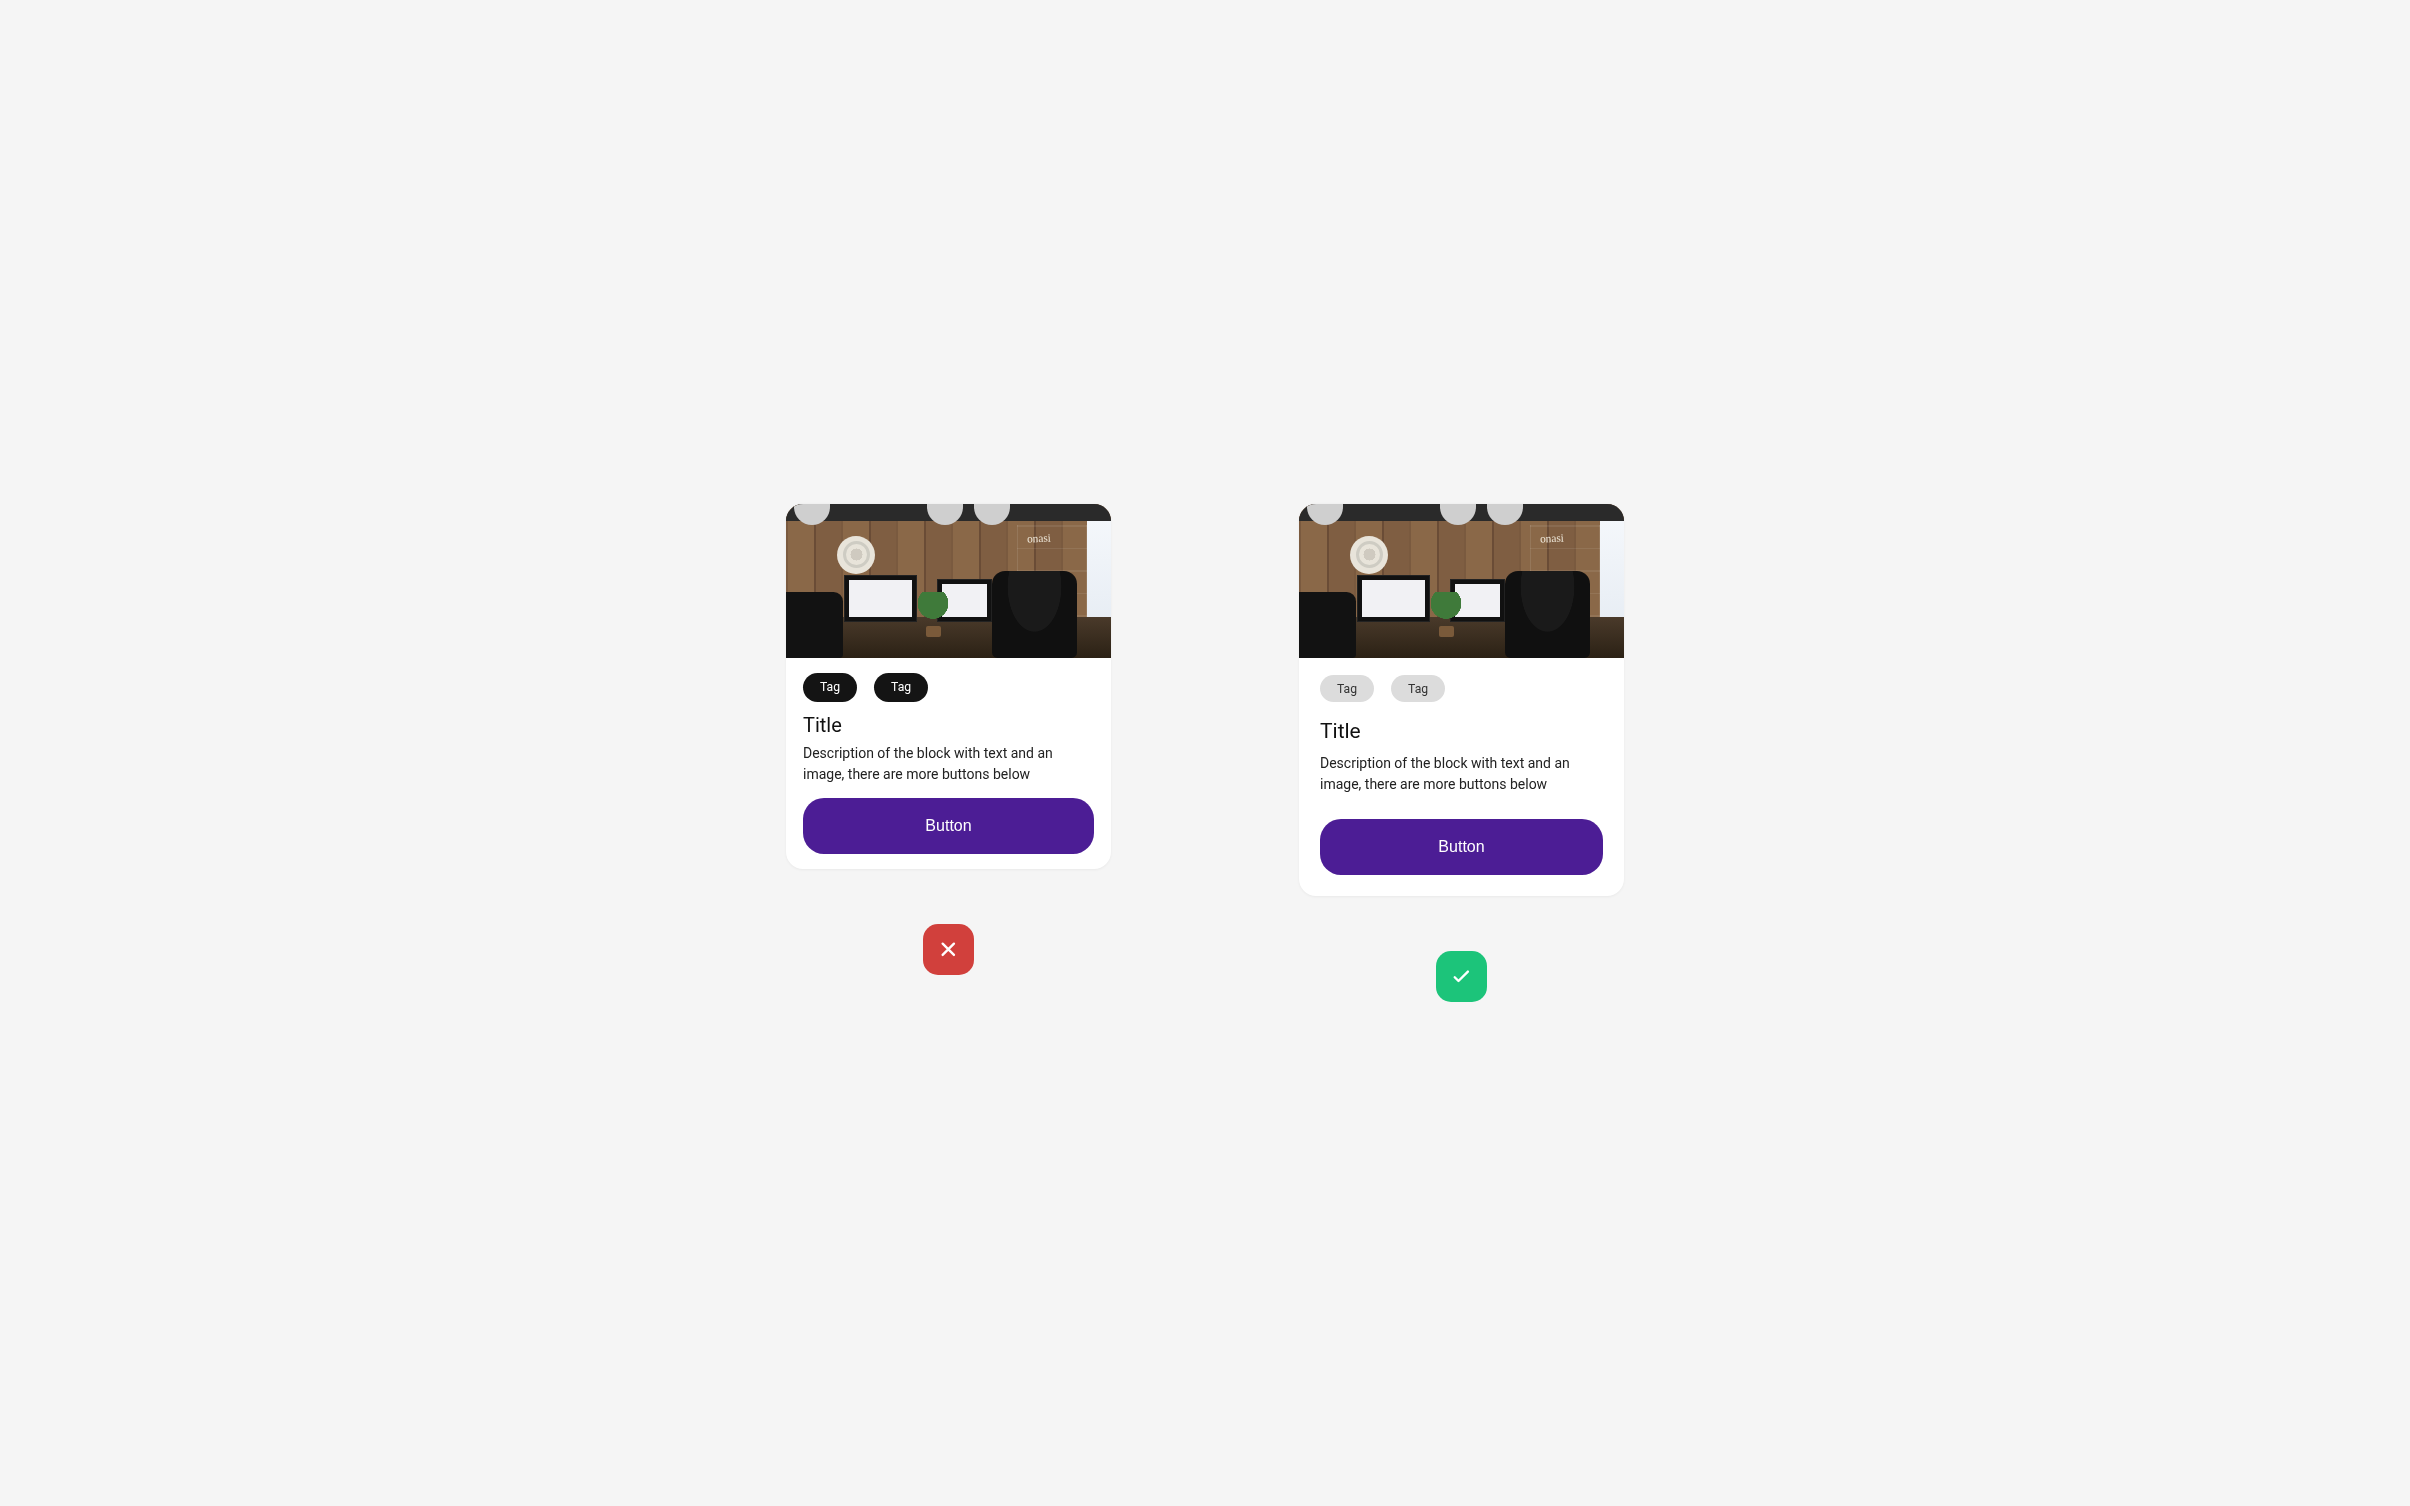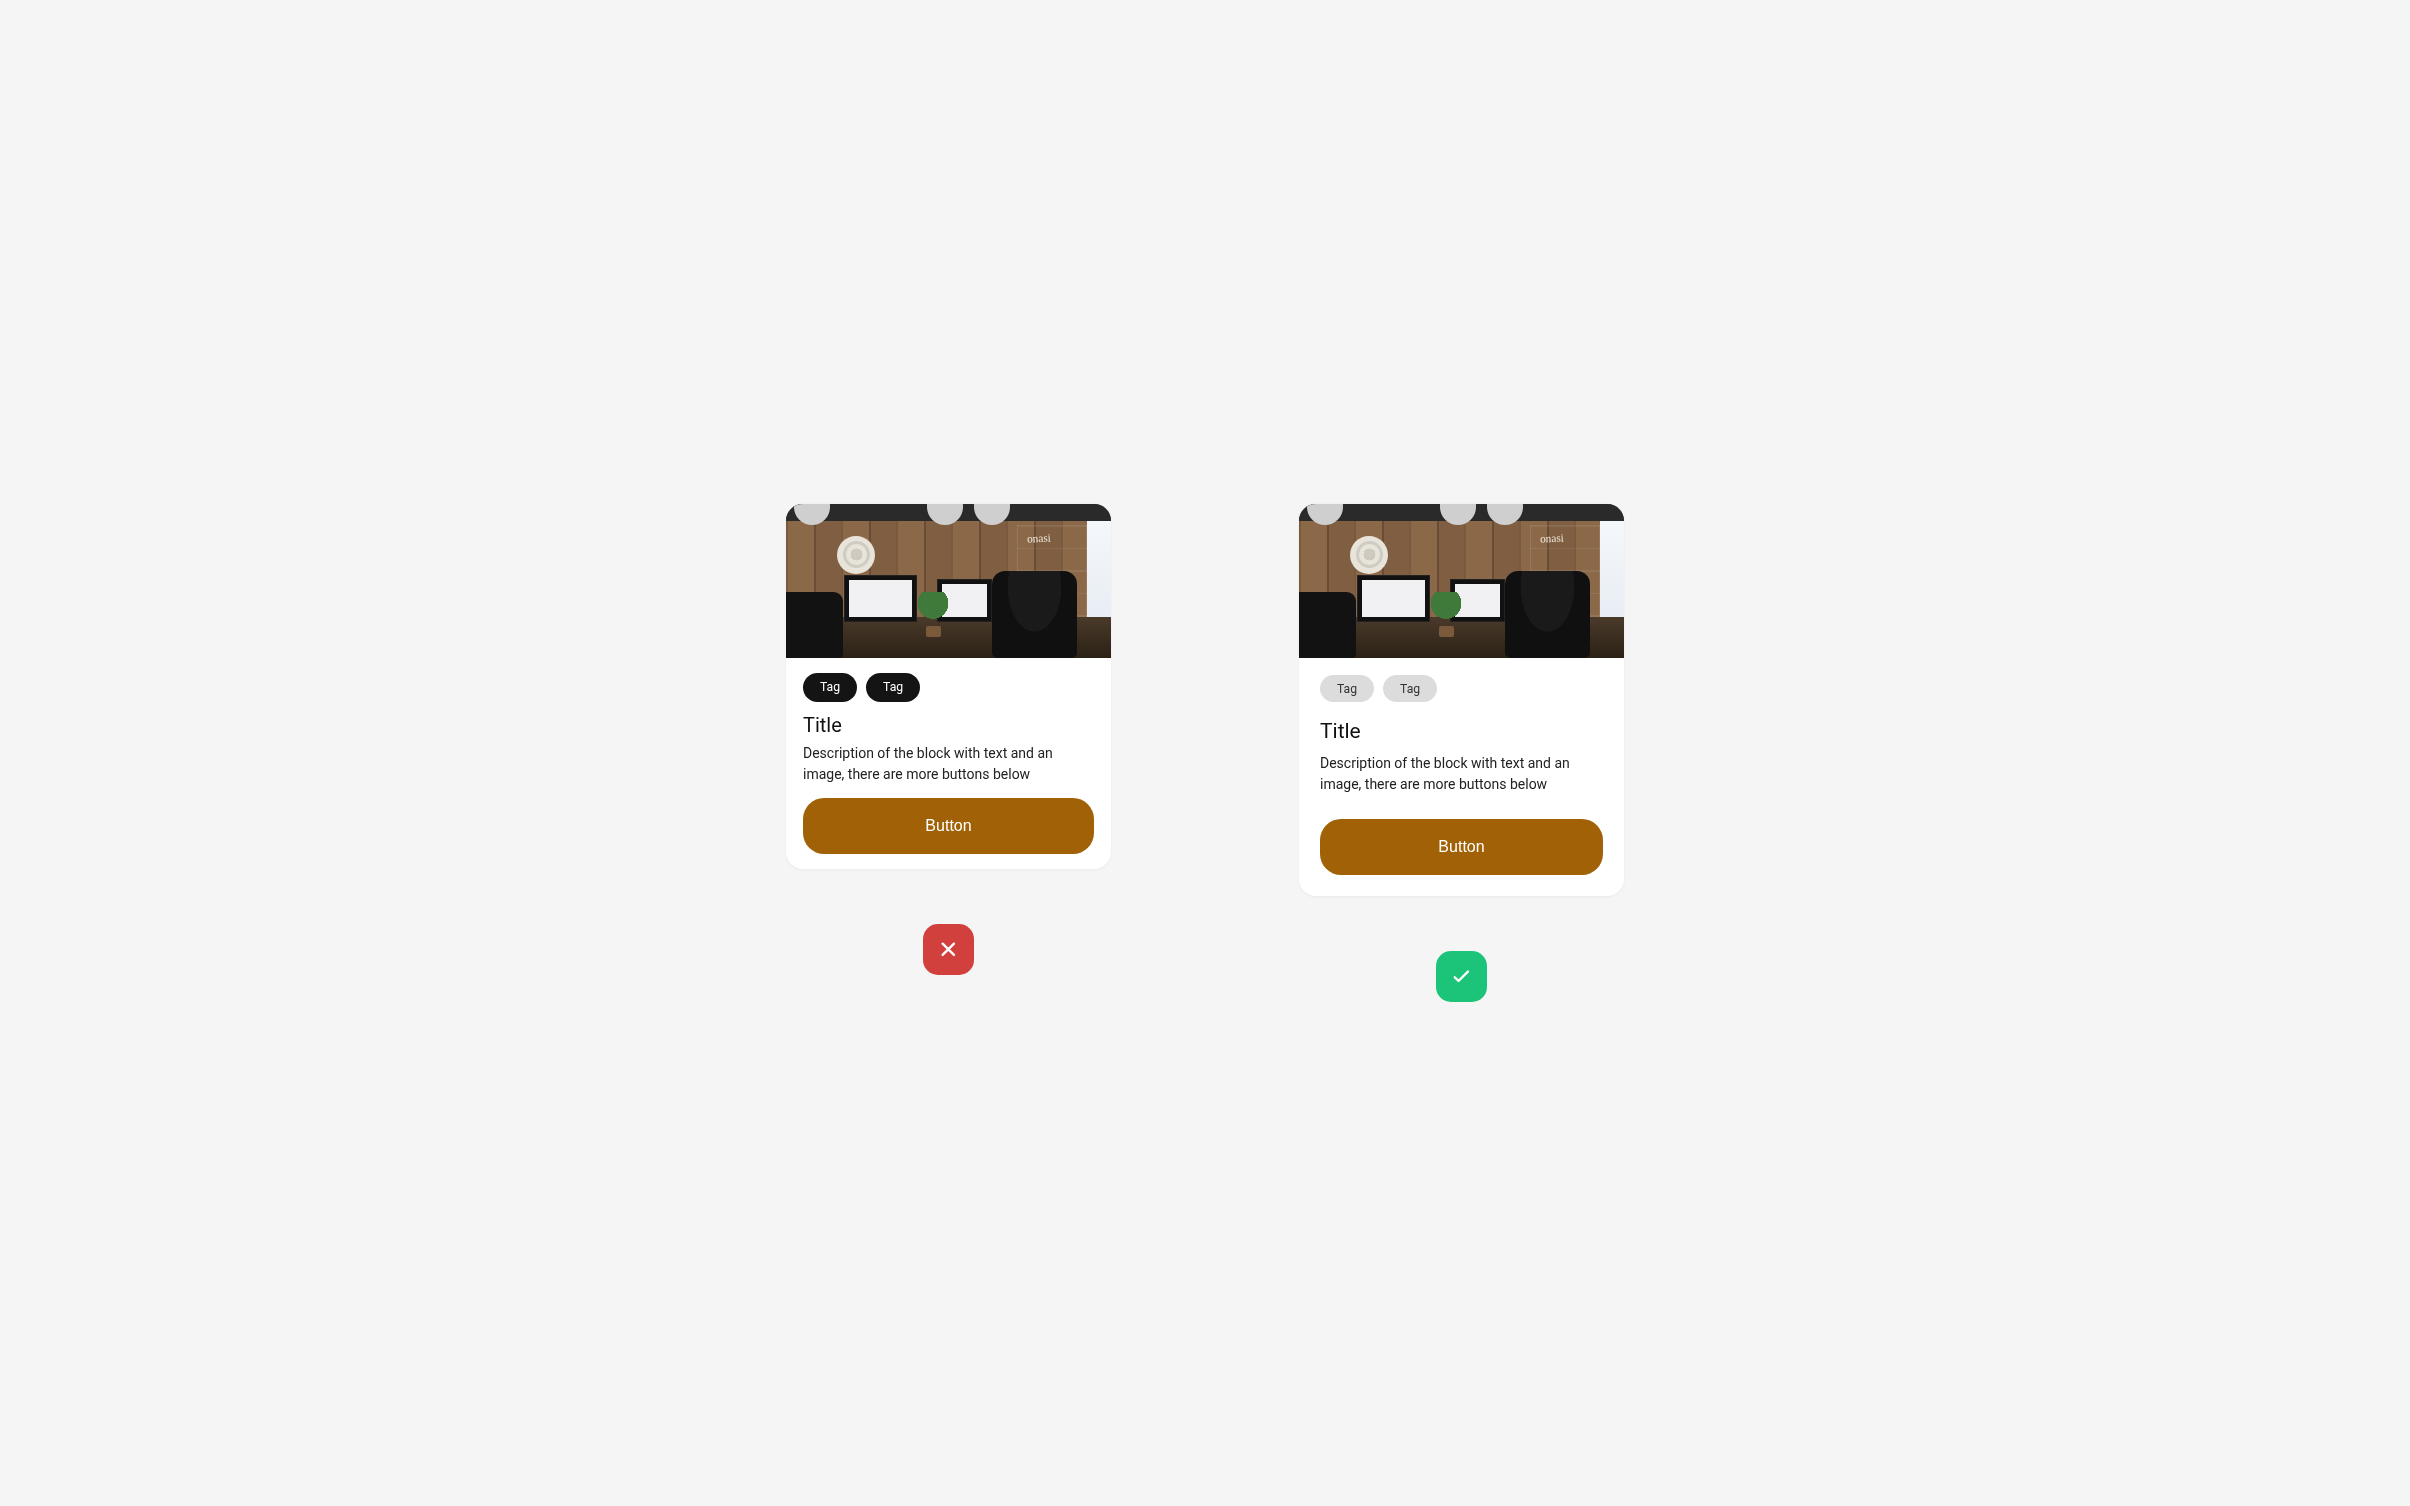--- a/index.html
+++ b/index.html
@@ -131,21 +131,21 @@
   }
   .sign {
     position:absolute; top:28px; right:60px;
     font-family: cursive; font-size:11.3px; color:#efe8da;
     transform: rotate(-2deg);
   }
 
   .card-body-bad { padding: 15px 17px 15px 17px; }
   .card-body-good { padding: 17px 21px 21px 21px; }
 
-  .tags { display:flex; gap:9px; }
+  .tags { display:flex; gap:17px; }
   .tag {
     display:inline-flex; align-items:center; justify-content:center;
     font-size: 12.2px; border-radius: 941px;
   }
   .tag-dark {
     background:#141414; color:#fff;
     padding: 7.5px 17px;
   }
   .tag-light {
     background:#dcdcdc; color:#333;
@@ -162,21 +162,21 @@
   .desc {
     color:#222;
     font-size: 14px;
     line-height: 1.5;
   }
   .desc-bad  { margin-top: 5.6px; }
   .desc-good { margin-top: 9.4px; }
 
   .btn {
     width:100%;
-    background:#a16207;
+    background:#4c1d95;
     color:#fff;
     border:none;
     border-radius: 21px;
     font-size: 16px;
     padding: 19px 0;
     cursor:pointer;
     text-align:center;
   }
   .btn-bad  { margin-top: 13px; }
   .btn-good { margin-top: 24.5px; }

